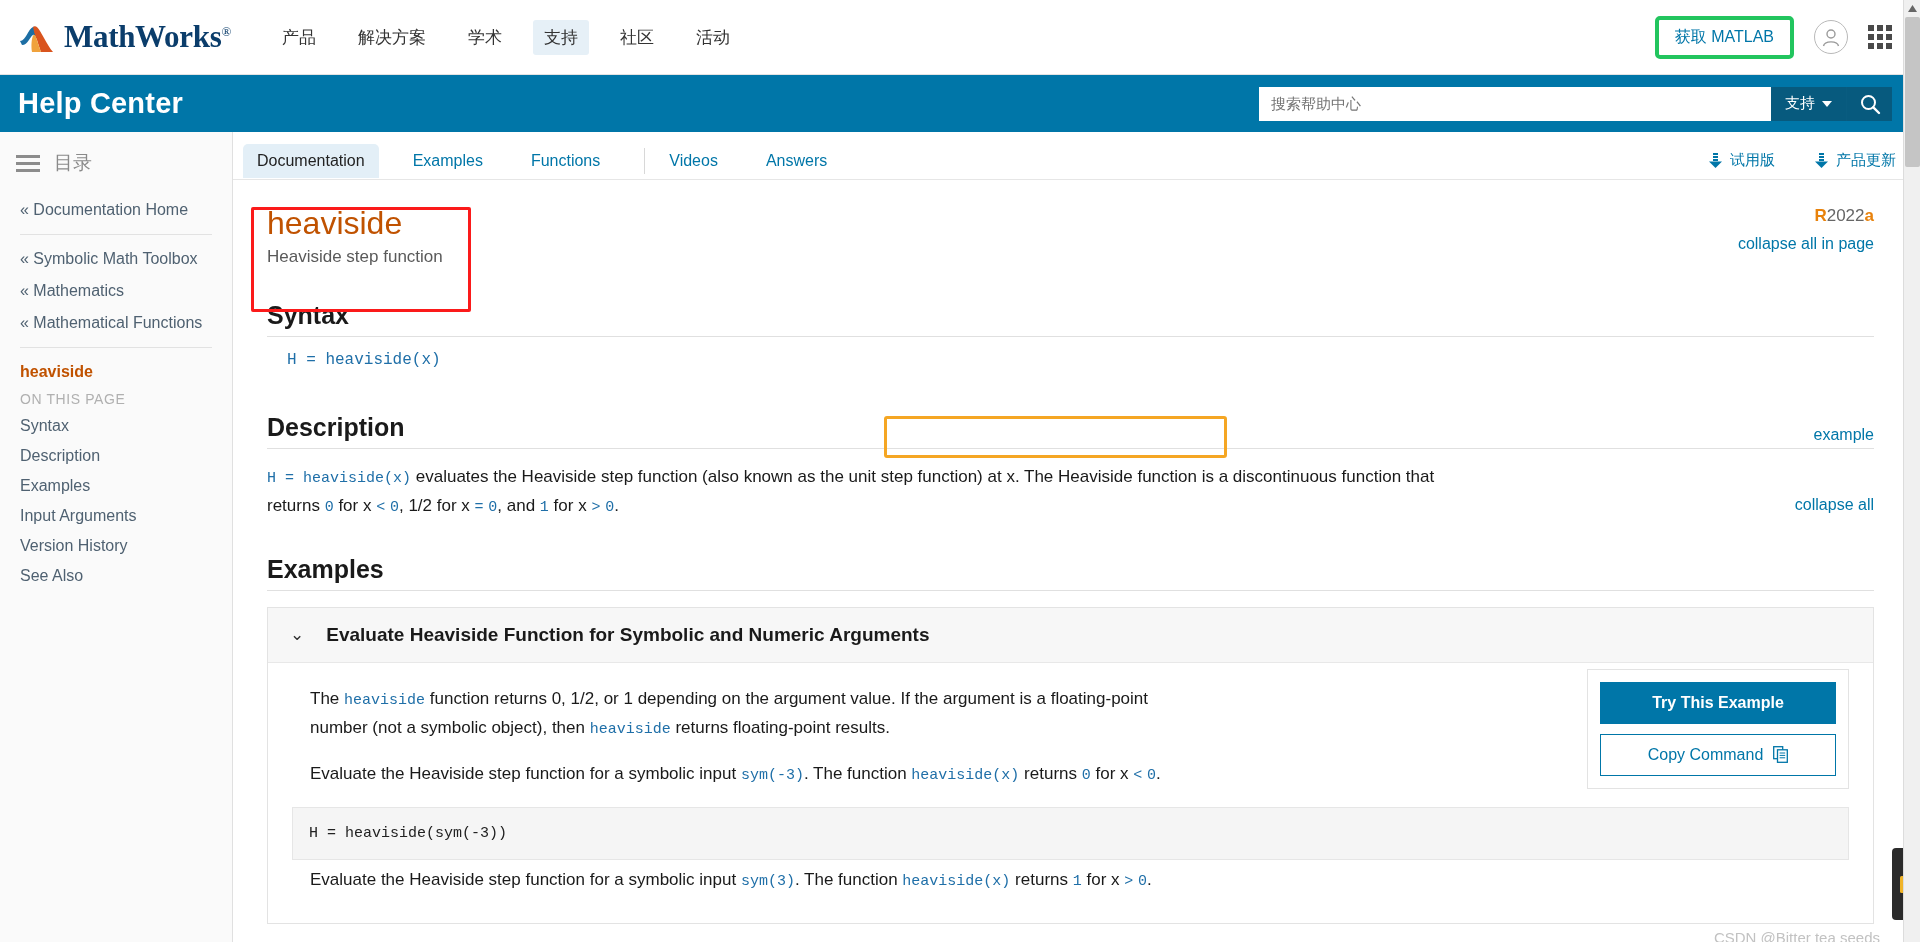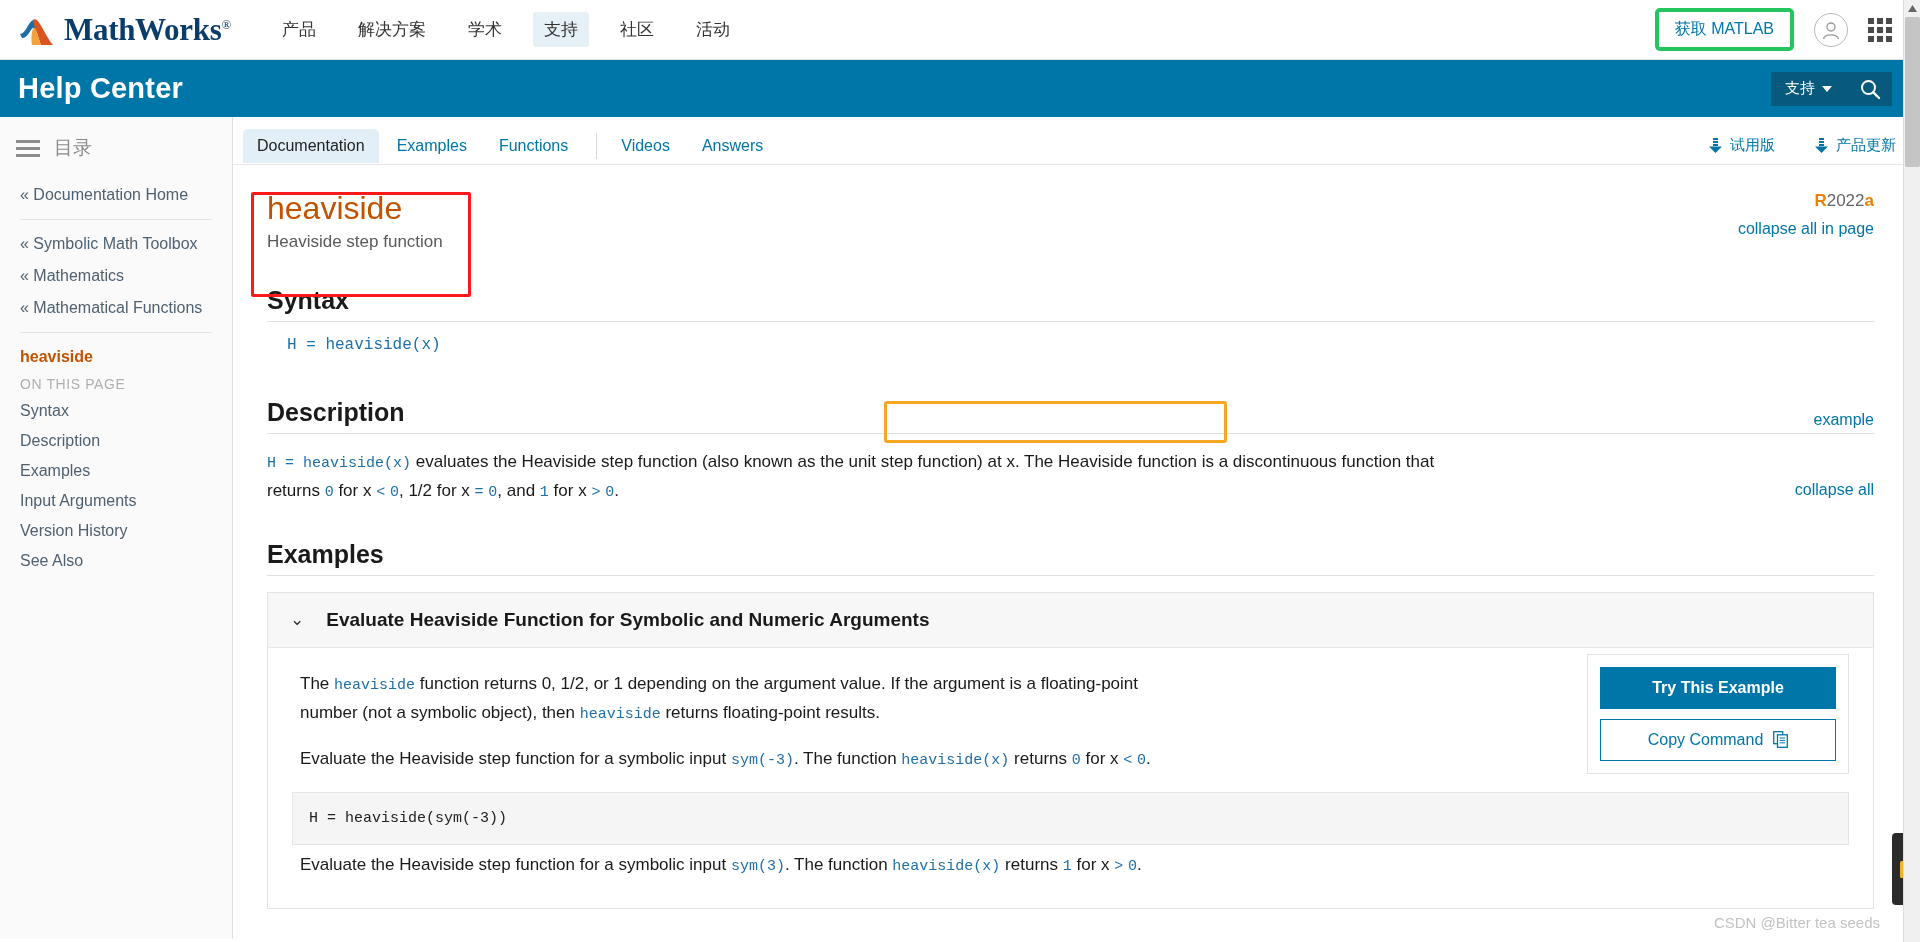--- a/index.html
+++ b/index.html
@@ -7,21 +7,21 @@
     margin: 0; padding: 0;
     width: 1920px; height: 942px;
     overflow: hidden;
     background: #ffffff;
     font-family: "Liberation Sans", sans-serif;
     color: #222;
   }
 
   
   .topnav {
-    height: 60px;
+    height: 75px;
     background: #ffffff;
     display: flex;
     align-items: center;
     padding: 0 28px 0 18px;
     border-bottom: 1px solid #e3e3e3;
     position: relative;
   }
   .logo-wrap { display: flex; align-items: center; gap: 8px; margin-right: 40px; }
   .logo-mark { width: 38px; height: 36px; position: relative; }
   .logo-text {
@@ -201,21 +201,21 @@
     align-items: center;
     padding: 10px 24px 0 10px;
     height: 48px;
     border-bottom: 1px solid #e6e6e6;
   }
   .tab {
     font-size: 16px;
     color: #0076a8;
     padding: 8px 14px;
     border-radius: 5px 5px 0 0;
-    margin-right: 4px;
+    margin-right: 20px;
     cursor: pointer;
     white-space: nowrap;
   }
   .tab.active { background: #e3eff7; color: #222; }
   .tab-divider { width: 1px; height: 26px; background: #d8d8d8; margin: 0 10px; }
   .tabbar-right { margin-left: auto; display: flex; gap: 40px; align-items: center; }
   .dl-link {
     display: flex; align-items: center; gap: 8px;
     color: #0076a8; font-size: 15px; cursor: pointer;
     white-space: nowrap;
@@ -311,21 +311,21 @@
     cursor: pointer;
   }
   .chev { color: #333; font-size: 17px; }
   .example-title { font-size: 19px; font-weight: 700; color: #1a1a1a; }
   .example-body { padding: 22px 24px 10px 24px; position: relative; }
   .ex-para {
     font-size: 17px;
     line-height: 1.65;
     color: #1a1a1a;
     max-width: 900px;
-    margin: 0 0 18px 8px;
+    margin: 0 0 18px 18px;
   }
   .codeblock {
     background: #f5f5f5;
     border: 1px solid #e6e6e6;
     padding: 17px 16px;
     font-family: "Liberation Mono", monospace;
     font-size: 15px;
     color: #222;
     margin: 10px 0 6px 0;
   }
@@ -460,20 +460,21 @@
         <i></i>
         <i></i>
         <i></i>
     </span>
   </div>
 </div>
 
 <div class="helpbar">
   <span class="helpbar-title">Help Center</span>
   <div class="search-wrap">
+    <input class="search-input" type="text" placeholder="搜索帮助中心" style="">
     <div class="search-scope">
       <span>支持</span>
       <span class="caret-down"></span>
     </div>
     <button class="search-btn">
       <svg width="22" height="22" viewBox="0 0 22 22">
         <circle cx="9.5" cy="9.5" r="6.5" fill="none" stroke="#fff" stroke-width="2"></circle>
         <line x1="14.3" y1="14.3" x2="20" y2="20" stroke="#fff" stroke-width="2.4" stroke-linecap="round"></line>
       </svg>
     </button>

